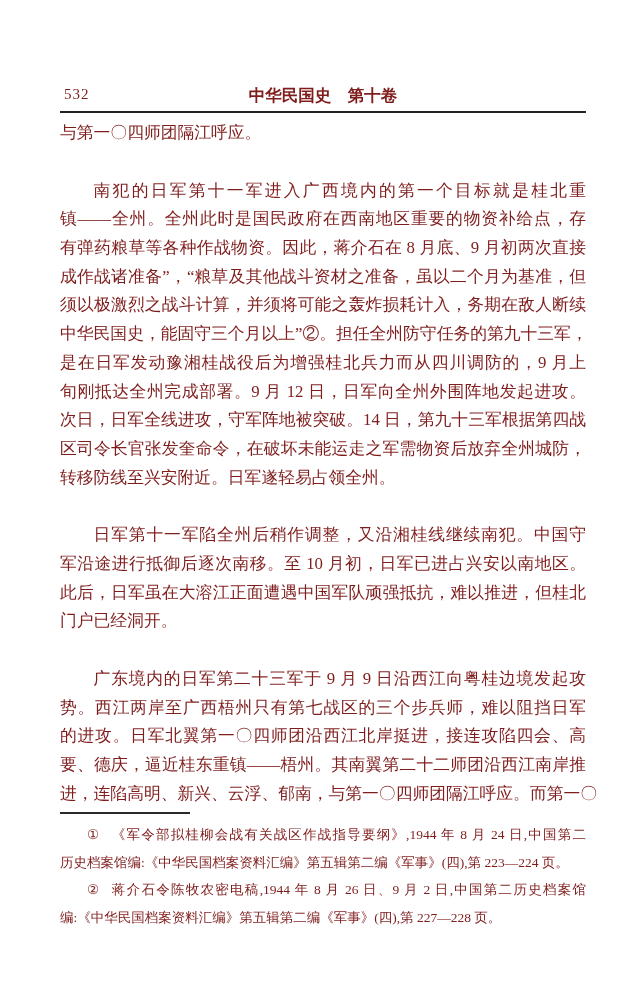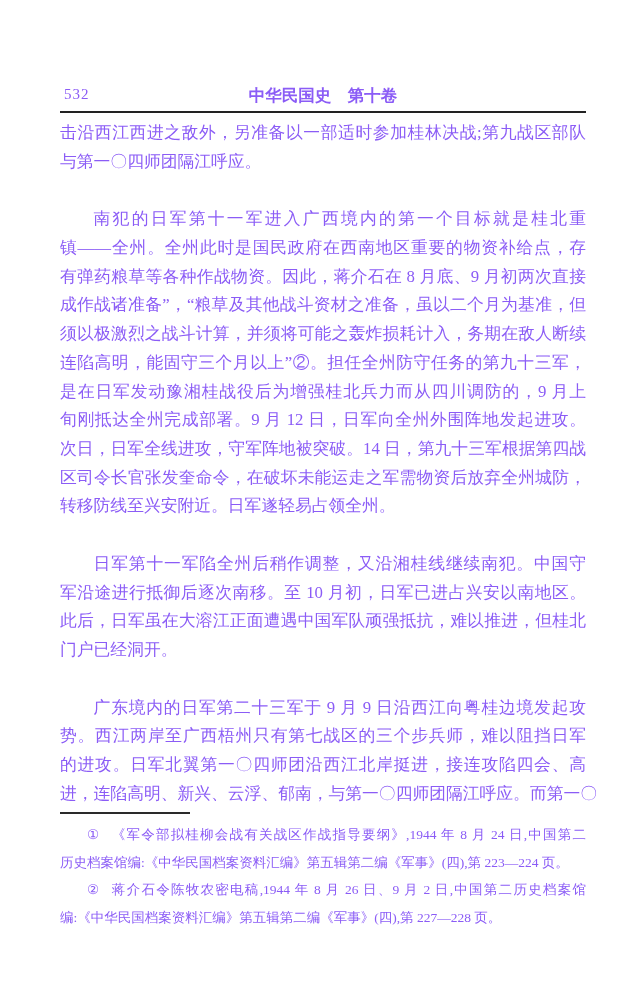--- a/index.html
+++ b/index.html
@@ -1,18 +1,18 @@
 <!DOCTYPE html>
 <html><head>
 <meta charset="utf-8">
 <style>
   html,body{margin:0;padding:0;background:#ffffff;}
   .page{
     position:relative;width:644px;height:1000px;background:#ffffff;
-    color:#8b5cf6;overflow:hidden;
+    color:#7f1d1d;overflow:hidden;
     font-family:"Liberation Serif","DejaVu Serif",serif;
   }
   .header{position:absolute;top:85px;left:60px;width:526px;height:20px;}
   .page-number{
     position:absolute;left:4px;top:1px;font-size:15px;letter-spacing:1px;
     font-family:"Liberation Serif","DejaVu Serif",serif;
   }
   .header-title{
     text-align:center;font-size:16.5px;font-weight:700;
     font-family:"Liberation Sans","DejaVu Sans",sans-serif;
@@ -41,46 +41,46 @@
 <div class="page">
 
   <div class="header">
     <span class="page-number">532</span>
     <div class="header-title">中华民国史　第十卷</div>
   </div>
   <div class="header-rule"></div>
 
   <div class="body-text">
     <div class="para">
-      <div class="bline">击沿西江西进之敌外，另准备以一部适时参加桂林决战;第九战区部队</div>
       <div class="bline end">与第一〇四师团隔江呼应。</div>
     </div>
     <div class="para">
       <div class="bline ind">南犯的日军第十一军进入广西境内的第一个目标就是桂北重</div>
       <div class="bline">镇——全州。全州此时是国民政府在西南地区重要的物资补给点，存</div>
       <div class="bline">有弹药粮草等各种作战物资。因此，蒋介石在 8 月底、9 月初两次直接</div>
       <div class="bline">成作战诸准备”，“粮草及其他战斗资材之准备，虽以二个月为基准，但</div>
       <div class="bline">须以极激烈之战斗计算，并须将可能之轰炸损耗计入，务期在敌人断续</div>
-      <div class="bline">连陷高明，能固守三个月以上”②。担任全州防守任务的第九十三军，</div>
+      <div class="bline">中华民国史，能固守三个月以上”②。担任全州防守任务的第九十三军，</div>
       <div class="bline">是在日军发动豫湘桂战役后为增强桂北兵力而从四川调防的，9 月上</div>
       <div class="bline">旬刚抵达全州完成部署。9 月 12 日，日军向全州外围阵地发起进攻。</div>
       <div class="bline">次日，日军全线进攻，守军阵地被突破。14 日，第九十三军根据第四战</div>
       <div class="bline">区司令长官张发奎命令，在破坏未能运走之军需物资后放弃全州城防，</div>
       <div class="bline end">转移防线至兴安附近。日军遂轻易占领全州。</div>
     </div>
     <div class="para">
       <div class="bline ind">日军第十一军陷全州后稍作调整，又沿湘桂线继续南犯。中国守</div>
       <div class="bline">军沿途进行抵御后逐次南移。至 10 月初，日军已进占兴安以南地区。</div>
       <div class="bline">此后，日军虽在大溶江正面遭遇中国军队顽强抵抗，难以推进，但桂北</div>
       <div class="bline end">门户已经洞开。</div>
     </div>
     <div class="para">
       <div class="bline ind">广东境内的日军第二十三军于 9 月 9 日沿西江向粤桂边境发起攻</div>
       <div class="bline">势。西江两岸至广西梧州只有第七战区的三个步兵师，难以阻挡日军</div>
       <div class="bline">的进攻。日军北翼第一〇四师团沿西江北岸挺进，接连攻陷四会、高</div>
+      <div class="bline">要、德庆，逼近桂东重镇——梧州。其南翼第二十二师团沿西江南岸推</div>
       <div class="bline">进，连陷高明、新兴、云浮、郁南，与第一〇四师团隔江呼应。而第一〇</div>
     </div>
   </div>
 
   <div class="fn-rule"></div>
 
   <div class="footnotes">
     <div class="footnote">
       <div class="fline ind"><span class="fn-marker">①</span><span>《军令部拟桂柳会战有关战区作战指导要纲》,1944 年 8 月 24 日,中国第二</span></div>
       <div class="fline end">历史档案馆编:《中华民国档案资料汇编》第五辑第二编《军事》(四),第 223—224 页。</div>

